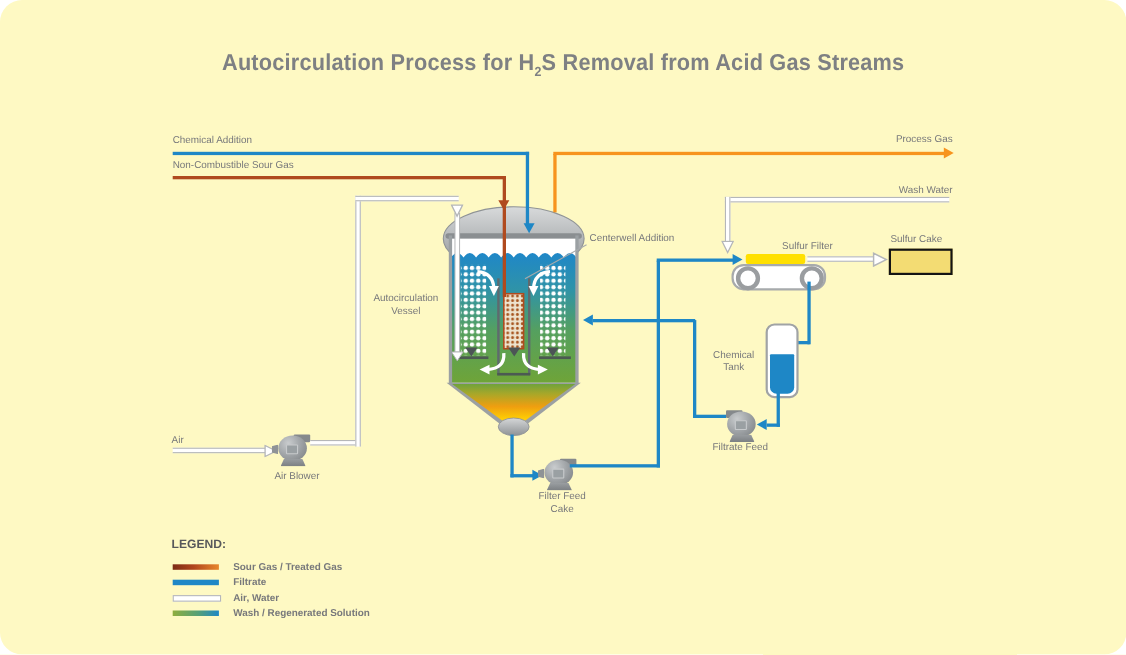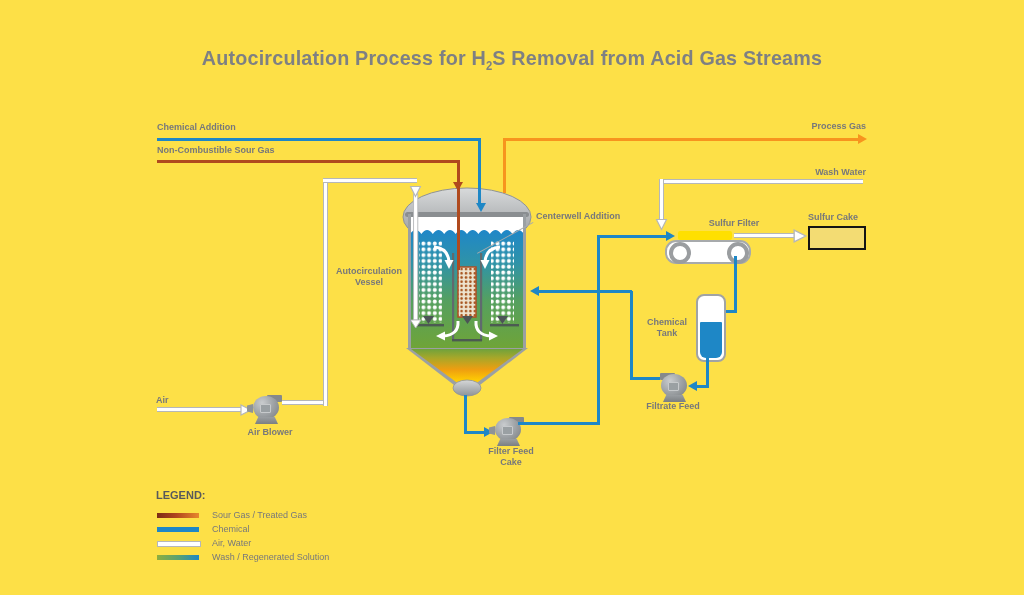--- a/index.html
+++ b/index.html
@@ -1,27 +1,27 @@
 <!DOCTYPE html>
 <html style="--blue: #1e87c6; --orange: #f7941e; --rust: #b04a1e; --rust_dark: #7c2c15; --line_gray: #b5b7b9; --text_gray: #77787b; --vessel_gray: #9ba0a3; --sulfur_yellow: #ffe000; --cake_yellow: #f3dc73; --green: #6fa438; --pump_gray: #909497;"><head>
 <meta charset="utf-8">
 <style>
   html,body { margin:0; padding:0; background:#ffffff; }
   #canvas {
-    position:relative; width:1024px; height:595px; background:#fde047;
-    font-family:"Liberation Sans", sans-serif; overflow:hidden;
+    position:relative; width:1024px; height:595px; background:#fef9c3;
+    font-family:"Liberation Sans", sans-serif; overflow:hidden;border-radius:20px;
   }
   .abs { position:absolute; }
   .title {
     position:absolute; left:0; right:0; top:46px; text-align:center;
     font-size:21px; font-weight:bold; color:#7e8083; transform:scaleX(.94); letter-spacing:.2px;
   }
   .title sub { font-size:12px; }
   .lbl {
-    position:absolute; font-size:9px; line-height:11px; font-weight:bold;
+    position:absolute; font-size:9px; line-height:11px; font-weight:normal;
     color:var(--text_gray,#77787b); white-space:normal;
   }
   .nowrap { white-space:nowrap; }
   .tc { text-align:center; } .tr { text-align:right; }
   
   .hl { position:absolute; height:3px; }
   .vl { position:absolute; width:3px; }
   .blue   { background:var(--blue,#1e87c6); }
   .orange { background:var(--orange,#f7941e); }
   .rust   { background:var(--rust,#b04a1e); }
@@ -67,21 +67,21 @@
   .tank .liq { position:absolute; left:2px; right:2px; bottom:2px; height:36px;
     background:var(--blue,#1e87c6); border-radius:1px 1px 6px 6px; }
   .leader { position:absolute; height:1px; background:#a7aaac; transform-origin:0 0; }
   
   .legend-title { position:absolute; left:156px; top:489px; font-size:11px; font-weight:bold; color:#58595b; }
   .sw { position:absolute; left:157px; width:42px; height:5px; }
   .sw-0 { background:linear-gradient(90deg,var(--rust_dark,#7c2c15),#b0451d 45%,#e8872c); }
   .sw-1 { background:var(--blue,#1e87c6); }
   .sw-2 { background:#fff; border:1px solid var(--line_gray,#b5b7b9); height:4px; }
   .sw-3 { background:linear-gradient(90deg,#8fae3e,#55a077 55%,var(--blue,#1e87c6)); }
-  .leg-lbl { position:absolute; left:212px; font-size:9px; font-weight:normal; color:var(--text_gray,#77787b); }
+  .leg-lbl { position:absolute; left:212px; font-size:9px; font-weight:bold; color:var(--text_gray,#77787b); }
 </style>
 </head>
 <body>
 
 <div id="canvas">
 
   <div class="title"><span>Autocirculation Process for H</span><sub>2</sub><span>S Removal from Acid Gas Streams</span></div>
 
   <svg class="abs" style="left:398px;top:183px" width="140" height="220" viewBox="0 0 140 220">
     <defs>
@@ -240,19 +240,19 @@
   <div class="lbl tc" style="left:638px;top:401px;width:70px">Filtrate Feed</div>
   <div class="hl blue" style="left:630px;top:377px;width:30px"></div>
   <div class="vl blue" style="left:630px;top:291px;height:89px"></div>
   <div class="hl blue" style="left:539px;top:290px;width:93px"></div>
   <div class="tri tri-l blue" style="left:530px;top:286px"></div>
 
   <div class="legend-title">LEGEND:</div>
   <div class="sw sw-0" style="top:513px"></div>
   <div class="leg-lbl nowrap" style="top:510px">Sour Gas / Treated Gas</div>
   <div class="sw sw-1" style="top:527px"></div>
-  <div class="leg-lbl nowrap" style="top:524px">Chemical</div>
+  <div class="leg-lbl nowrap" style="top:524px">Filtrate</div>
   <div class="sw sw-2" style="top:541px"></div>
   <div class="leg-lbl nowrap" style="top:538px">Air, Water</div>
   <div class="sw sw-3" style="top:555px"></div>
   <div class="leg-lbl nowrap" style="top:552px">Wash / Regenerated Solution</div>
 
 </div>
 
 </body></html>

